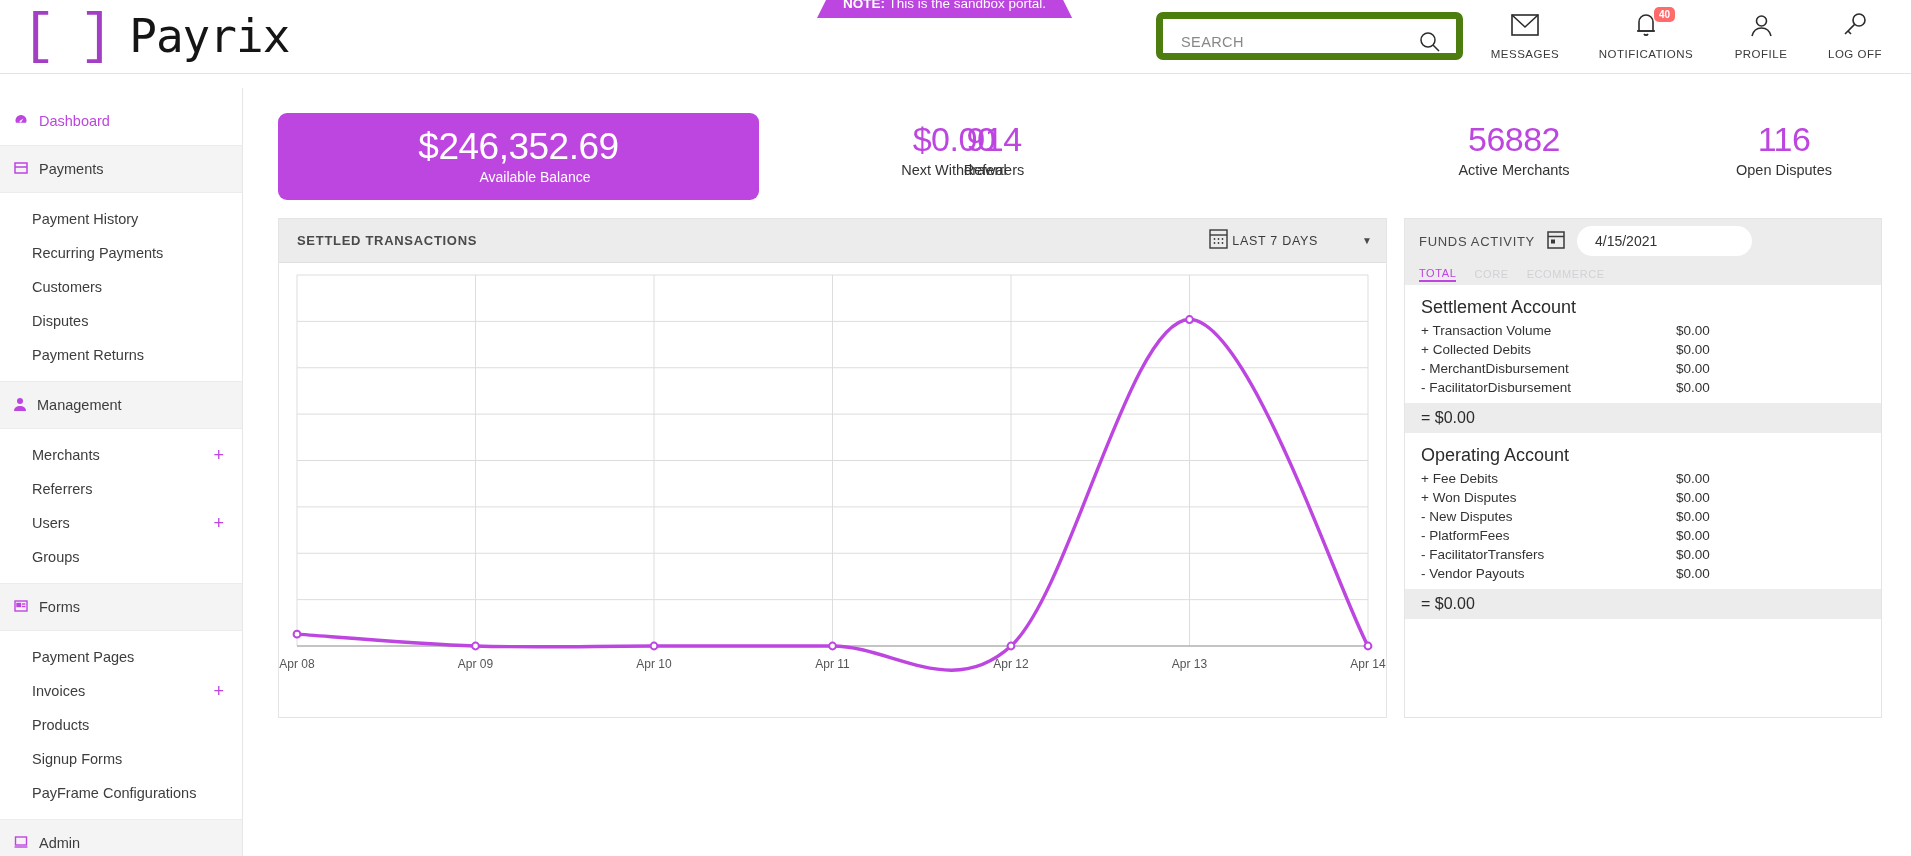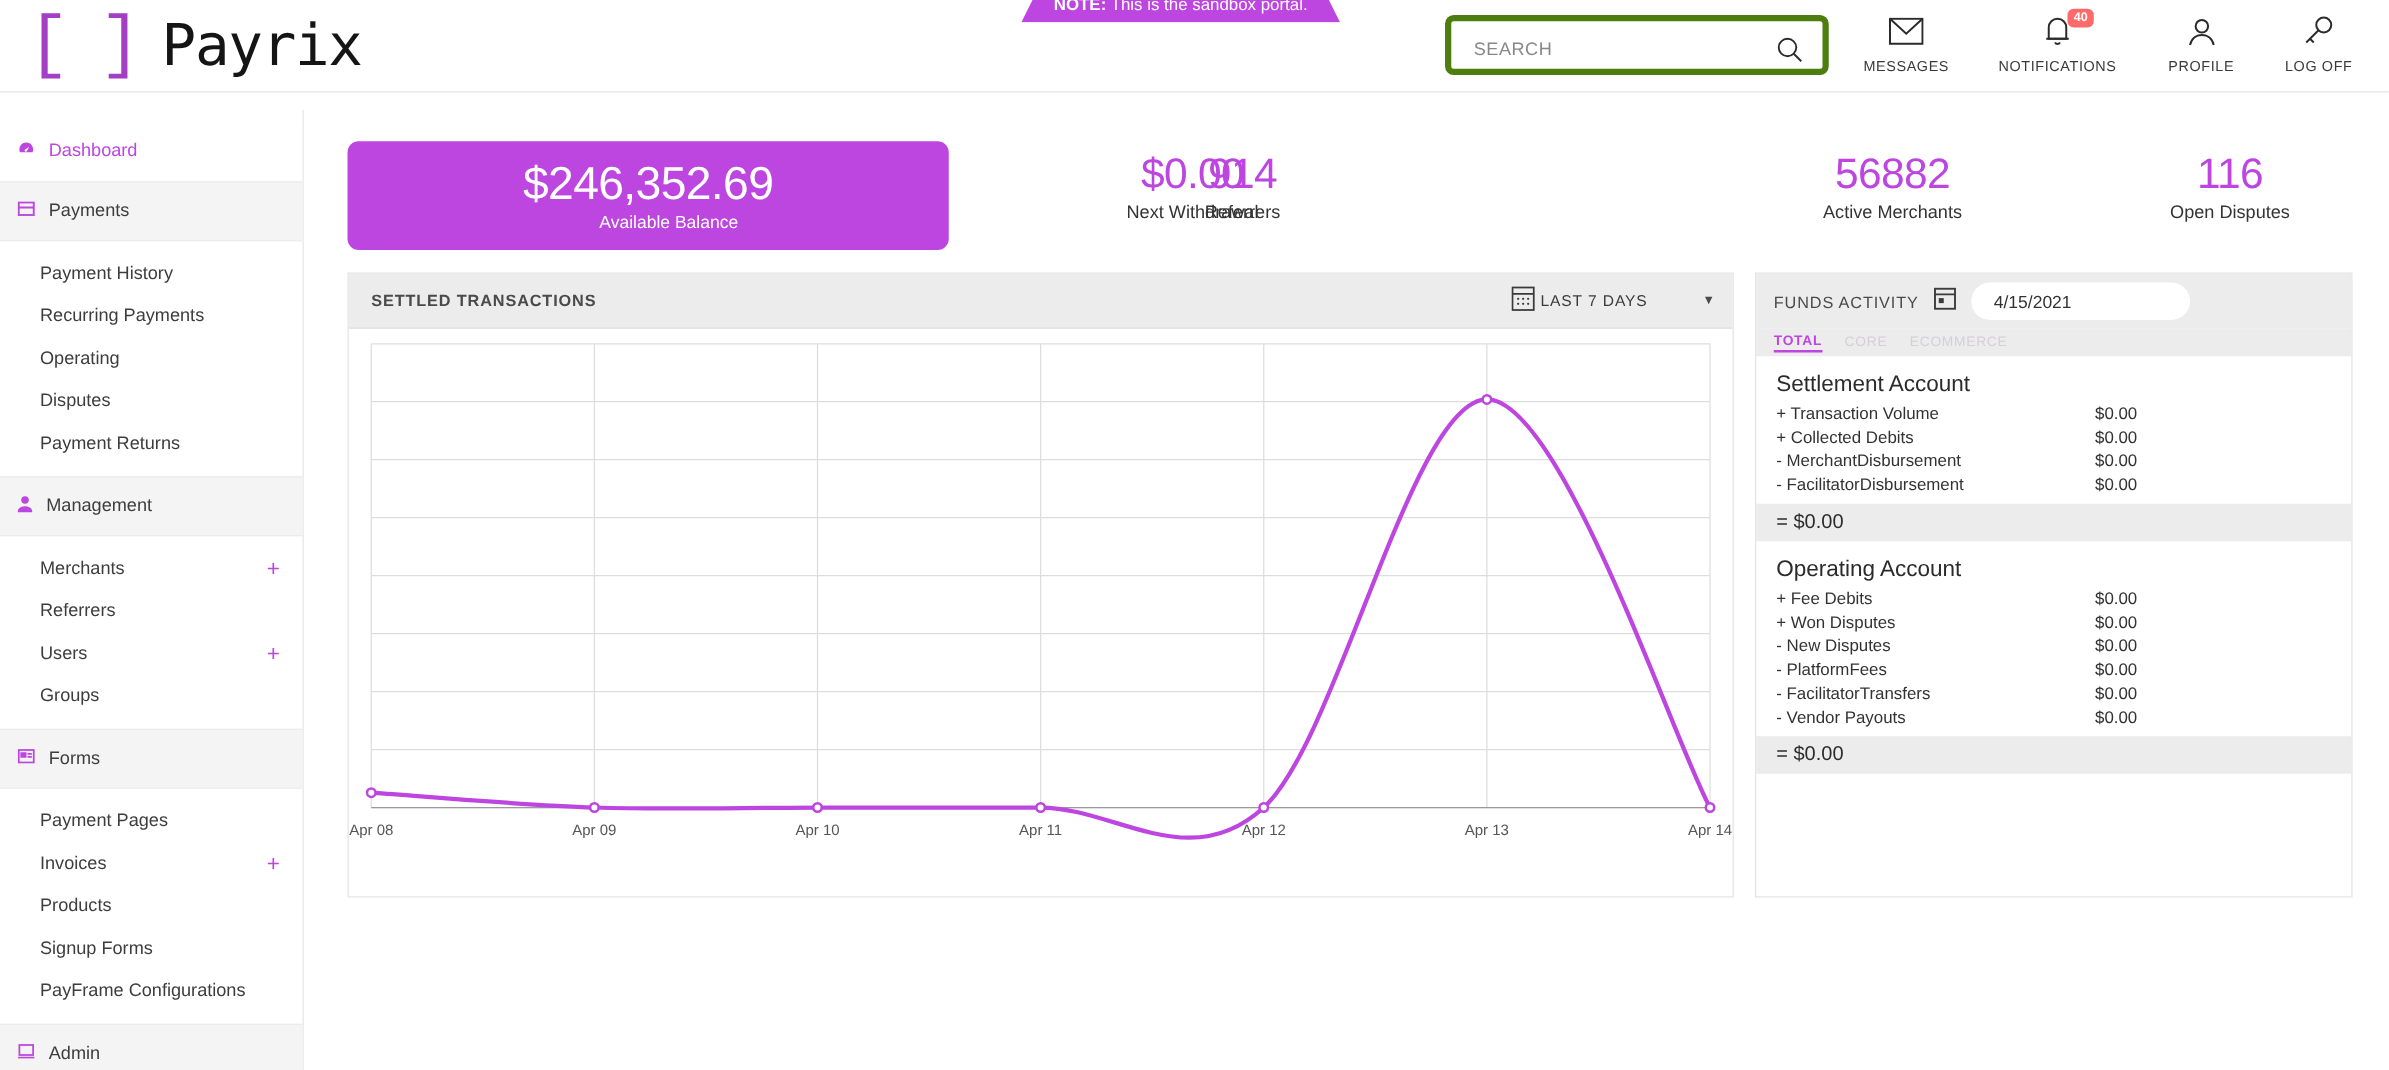--- a/index.html
+++ b/index.html
@@ -43,21 +43,21 @@
     line-height: 28px; white-space: nowrap;
     clip-path: polygon(14px 0, calc(100% - 14px) 0, 100% 100%, 0 100%);
     text-align: center;
   }
   .ribbon b { font-weight: 700; }
 
   
   .search-box {
     position: absolute; left: 1156px; top: 12px;
     width: 307px; height: 48px;
-    border: 5px solid #4d7c0f; border-radius: 7px;
+    border: 7px solid #4d7c0f; border-radius: 7px;
     background: #fff;
   }
   .search-box input {
     position: absolute; left: 18px; top: 0;
     width: 235px; height: 46px; border: 0; outline: 0;
     font-size: 14.5px; color: #555;
     font-family: "Liberation Sans", sans-serif;
     background: transparent; letter-spacing: .4px;
   }
   .search-box input::placeholder { color: #888; }
@@ -174,21 +174,21 @@
     border-radius: 16px; border: 0;
     font-size: 14px; color: #333; padding-left: 18px;
     font-family: "Liberation Sans", sans-serif; outline: 0;
   }
   .funds-tabs {
     height: 22px; background: #ececec;
     display: flex; align-items: center; gap: 18px;
     padding: 0 14px; font-size: 11px; letter-spacing: .6px;
   }
   .ftab { color: #d4d0d6; cursor: pointer; }
-  .ftab.active { color: #bd45e0; border-bottom: 2px solid #bd45e0; padding-bottom: 1px; font-weight: bold; }
+  .ftab.active { color: #bd45e0; border-bottom: 2px solid #bd45e0; padding-bottom: 1px; }
 
   .acct { padding: 12px 16px 0 16px; }
   .acct h3 { font-size: 18px; font-weight: 400; color: #2b2b2b; margin-bottom: 3px; }
   .li {
     display: flex; font-size: 13.5px; color: #333;
     line-height: 19px; height: 19px; align-items: flex-end;
   }
   .li .nm { width: 255px; }
   .li .am { }
   .tot {
@@ -285,21 +285,21 @@
         <span>Payments</span>
       </div>
       <div class="nav-pad"></div>
       <div class="nav-item">
         <span>Payment History</span>
       </div>
       <div class="nav-item">
         <span>Recurring Payments</span>
       </div>
       <div class="nav-item">
-        <span>Operating</span>
+        <span>Customers</span>
       </div>
       <div class="nav-item">
         <span>Disputes</span>
       </div>
       <div class="nav-item">
         <span>Payment Returns</span>
       </div>
       <div class="nav-pad"></div>
       <div class="nav-group-hd">
         <span><svg width="12" height="14" viewBox="0 0 12 14" fill="#bd45e0">

